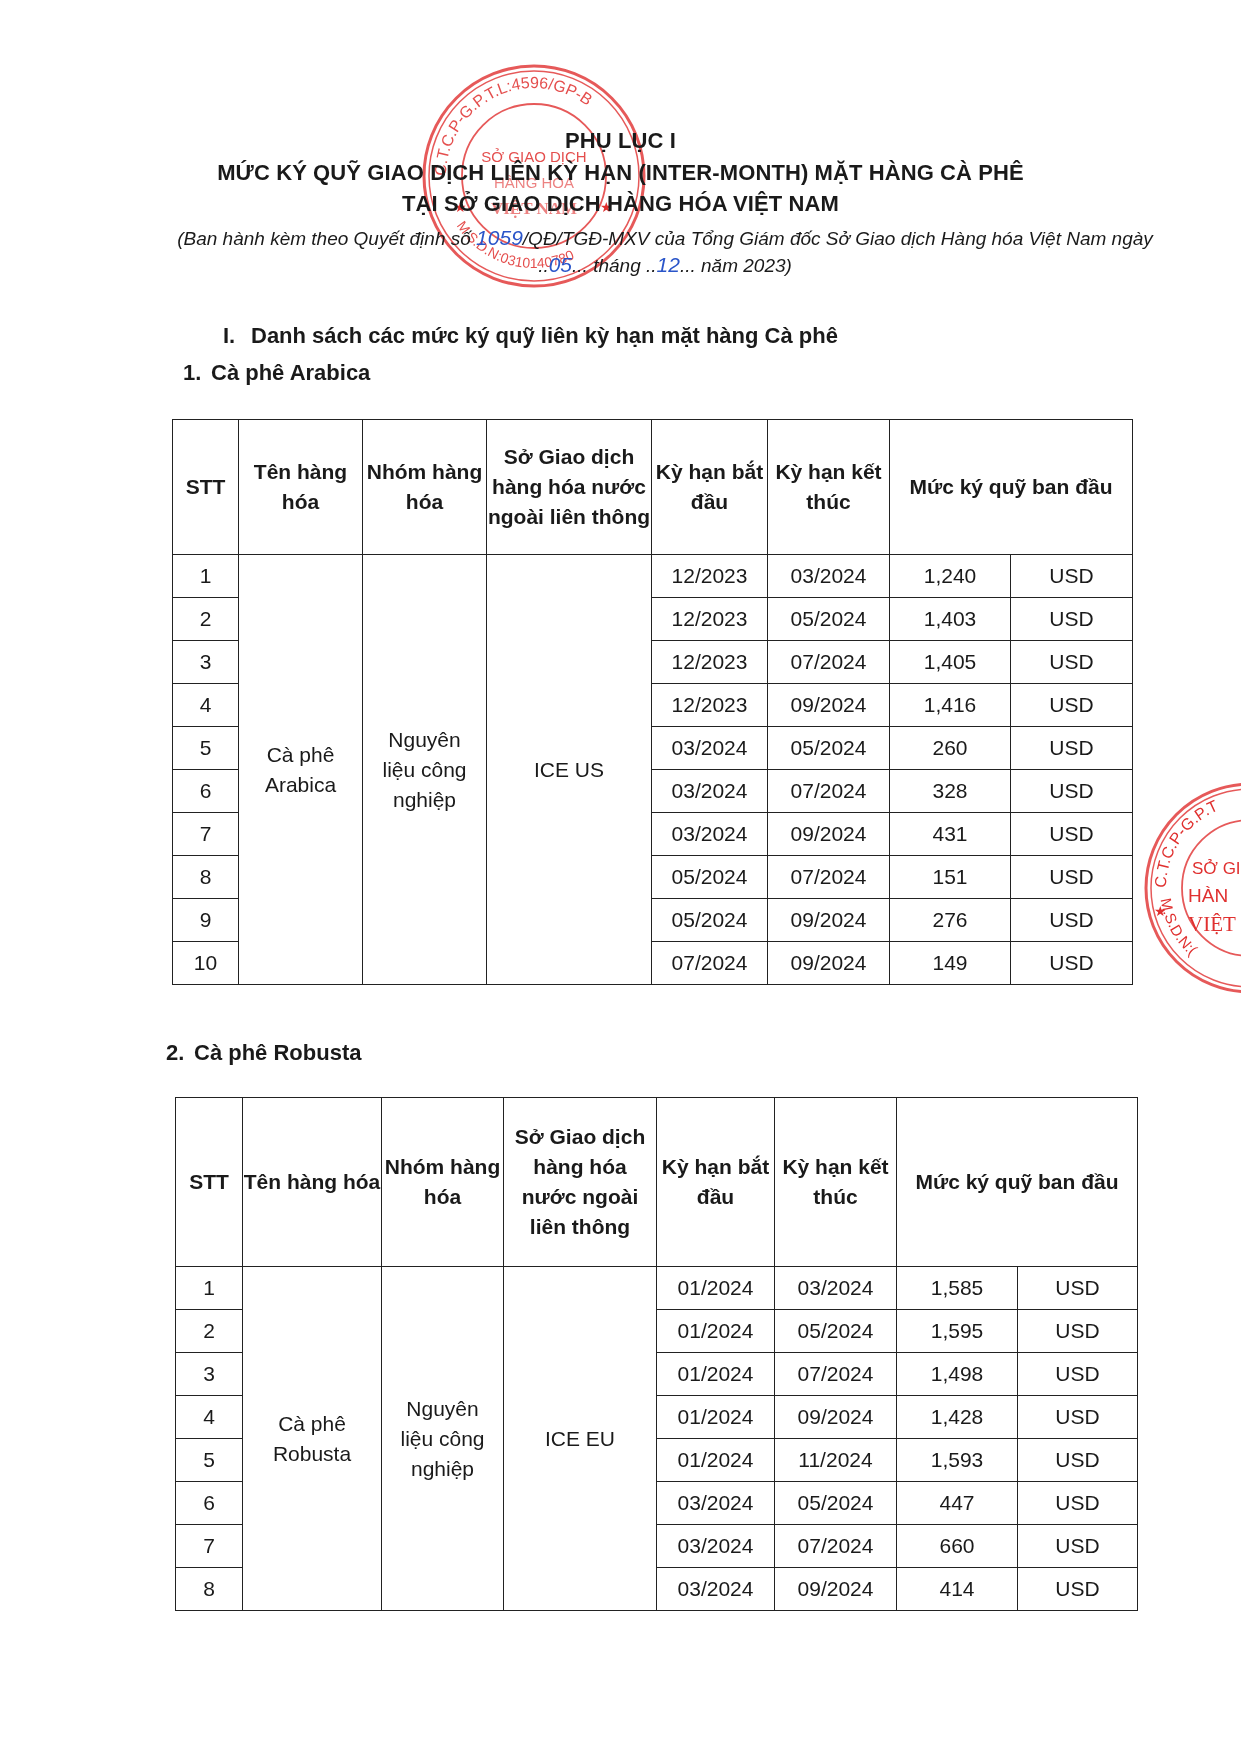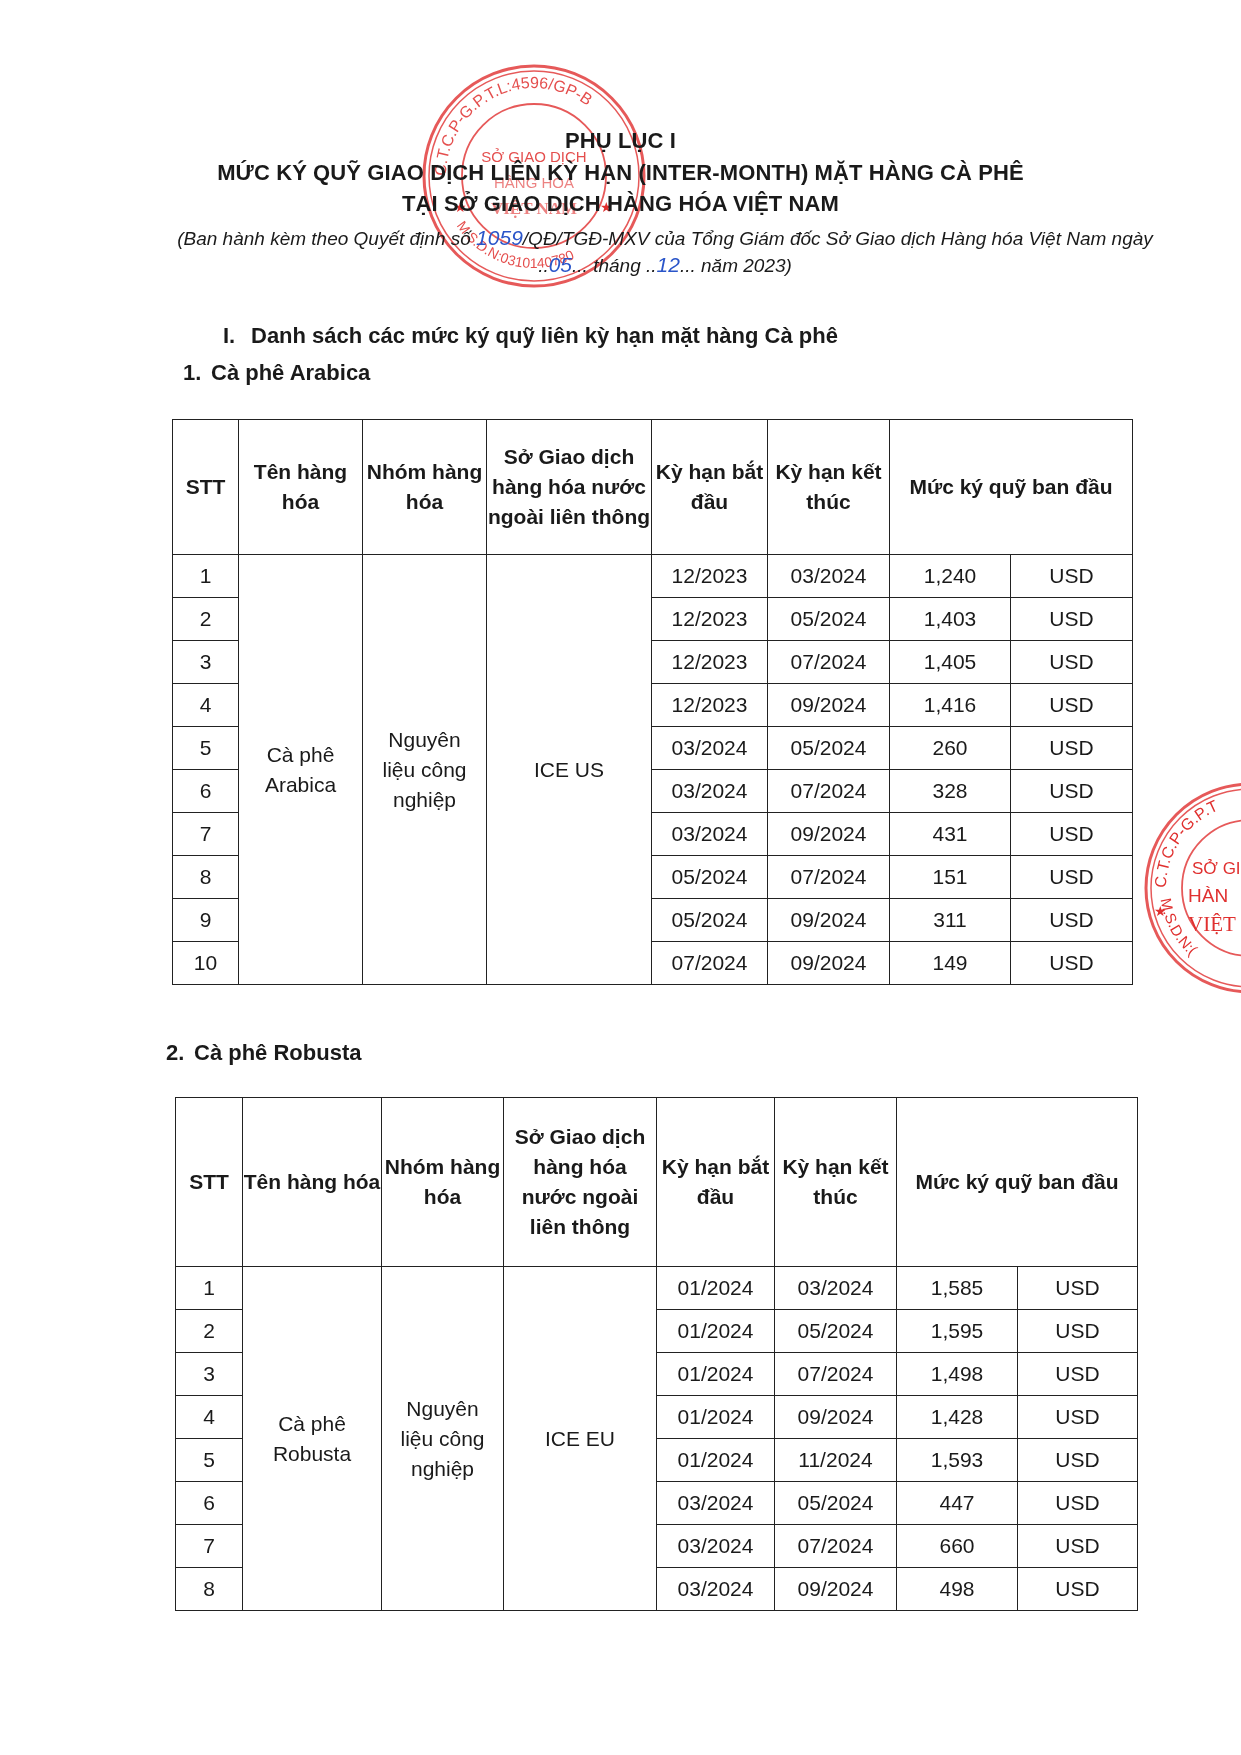--- a/index.html
+++ b/index.html
@@ -162,21 +162,21 @@
         <td style="height: 42px;">8</td>
         <td style="height: 42px;">05/2024</td>
         <td style="height: 42px;">07/2024</td>
         <td style="height: 42px;">151</td>
         <td style="height: 42px;">USD</td>
       </tr>
       <tr>
         <td style="height: 42px;">9</td>
         <td style="height: 42px;">05/2024</td>
         <td style="height: 42px;">09/2024</td>
-        <td style="height: 42px;">311</td>
+        <td style="height: 42px;">276</td>
         <td style="height: 42px;">USD</td>
       </tr>
       <tr>
         <td style="height: 42px;">10</td>
         <td style="height: 42px;">07/2024</td>
         <td style="height: 42px;">09/2024</td>
         <td style="height: 42px;">149</td>
         <td style="height: 42px;">USD</td>
       </tr>
     </tbody>
@@ -258,17 +258,17 @@
         <td style="height: 42px;">7</td>
         <td style="height: 42px;">03/2024</td>
         <td style="height: 42px;">07/2024</td>
         <td style="height: 42px;">660</td>
         <td style="height: 42px;">USD</td>
       </tr>
       <tr>
         <td style="height: 42px;">8</td>
         <td style="height: 42px;">03/2024</td>
         <td style="height: 42px;">09/2024</td>
-        <td style="height: 42px;">498</td>
+        <td style="height: 42px;">414</td>
         <td style="height: 42px;">USD</td>
       </tr>
     </tbody>
 </table>
 
 </body></html>

